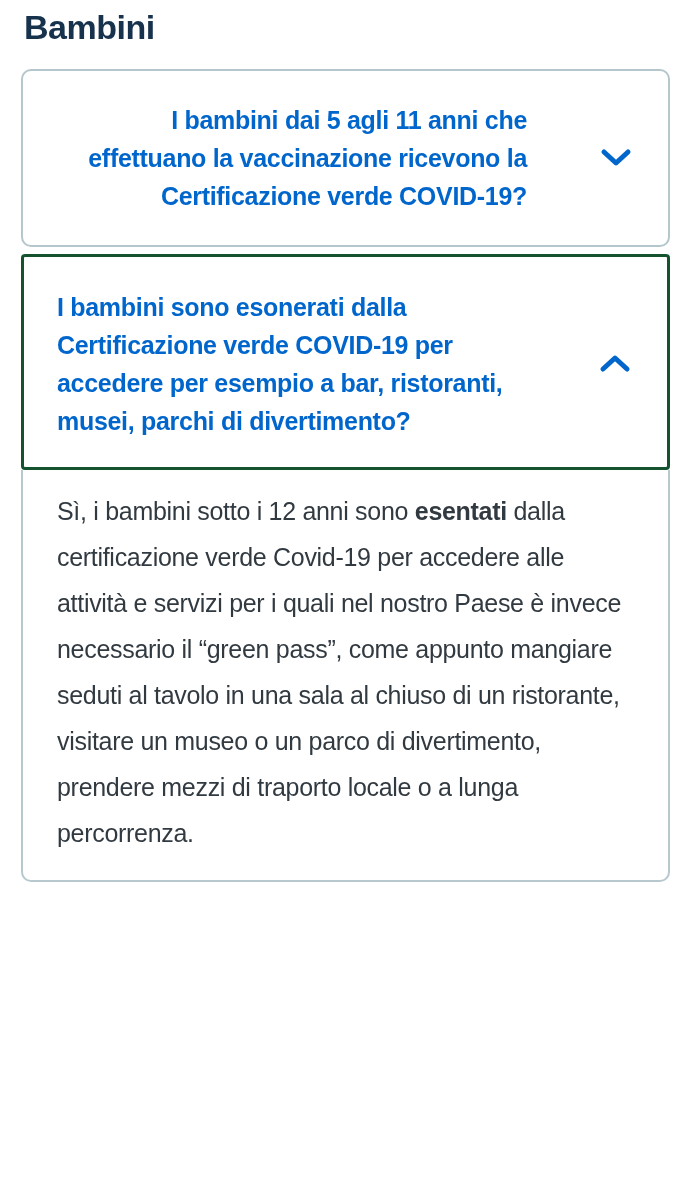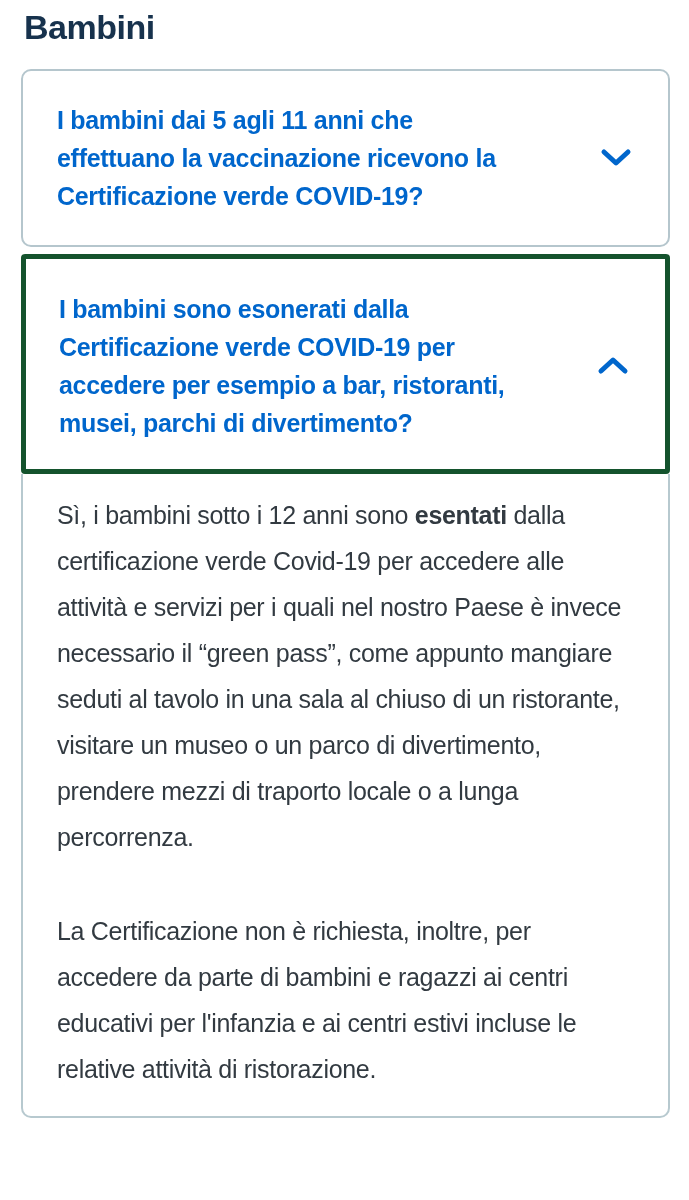--- a/index.html
+++ b/index.html
@@ -29,26 +29,27 @@
     align-items: center;
     width: 100%;
     background: #ffffff;
     text-align: left;
     cursor: pointer;
   }
   .acc-card.collapsed .acc-header {
     border: 2px solid #b5c6cd;
     border-radius: 10px;
     padding: 30px 35px 30px 34px;
+    text-align: right;
   }
   .acc-card.expanded {
     margin-top: 7px;
   }
   .acc-card.expanded .acc-header {
-    border: 5px solid #14532d;
+    border: 3px solid #14532d;
     border-radius: 4px;
     padding: 31px 35px 27px 33px;
     justify-content: center;
   }
   .question {
     display: block;
     width: 470px;
     font-size: 25px;
     font-weight: bold;
     letter-spacing: -0.3px;
@@ -97,17 +98,16 @@
   <div class="acc-card expanded">
     <div class="acc-header">
       <span class="question">I bambini sono esonerati dalla Certificazione verde COVID-19 per accedere per esempio a bar, ristoranti, musei, parchi di divertimento?</span>
       <svg class="chevron" viewBox="0 0 34 22">
         <polyline points="5,16 17,5 29,16" fill="none" stroke="#0066cc" stroke-width="5" stroke-linecap="round" stroke-linejoin="round"></polyline>
       </svg>
     </div>
 
     <div class="acc-body">
       <p><span>Sì, i bambini sotto i 12 anni sono </span><b>esentati</b><span> dalla certificazione verde Covid-19 per accedere alle attività e servizi per i quali nel nostro Paese è invece necessario il “green pass”, come appunto mangiare seduti al tavolo in una sala al chiuso di un ristorante, visitare un museo o un parco di divertimento, prendere mezzi di traporto locale o a lunga percorrenza.</span></p>
-      <p>La Certificazione non è richiesta, inoltre, per accedere da parte di bambini e ragazzi ai centri educativi per l'infanzia e ai centri estivi incluse le relative attività di ristorazione.</p>
     </div>
   </div>
 
 </div>
 
 </body></html>

